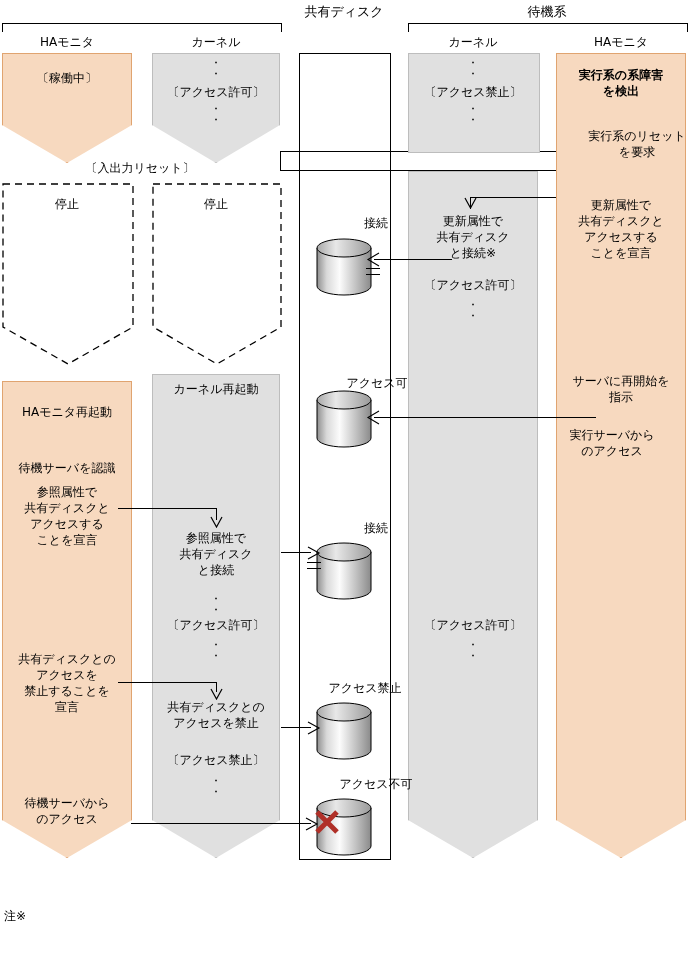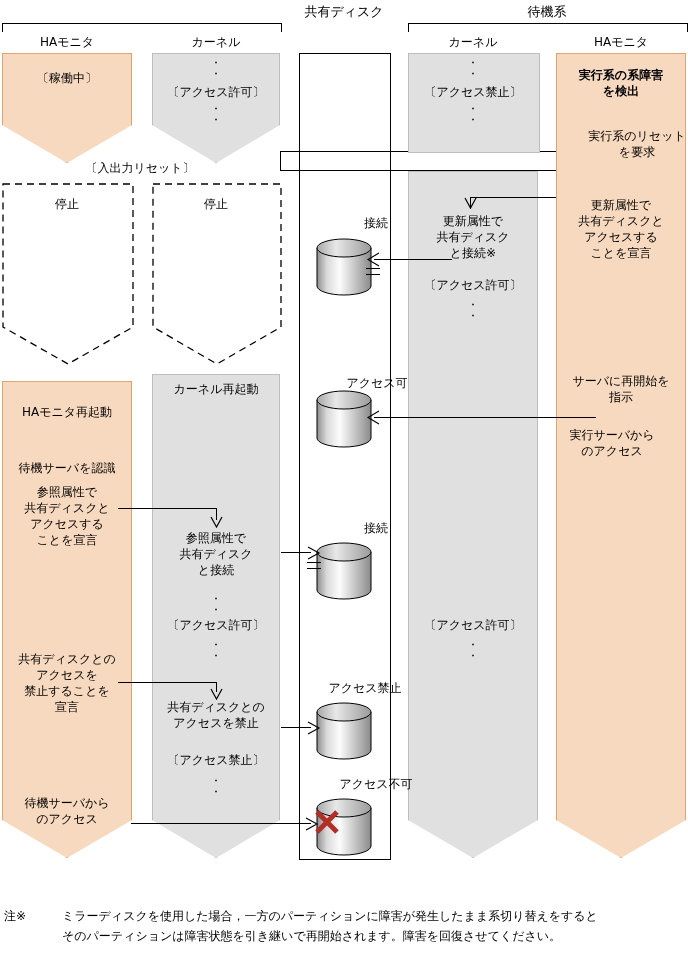--- a/index.html
+++ b/index.html
@@ -318,16 +318,14 @@
     <path d="M1 1 L6.5 11 L12 1" fill="none" stroke="#000" stroke-width="1.2"></path>
   </svg>
 
   <div class="hline" style="left:118px;top:682px;width:98px;"></div>
   <div class="vline" style="left:216px;top:682px;height:10px;"></div>
   <svg class="abs" style="left:210px;top:688px;width:13px;height:12px;" viewBox="0 0 13 12">
     <path d="M1 1 L6.5 11 L12 1" fill="none" stroke="#000" stroke-width="1.2"></path>
   </svg>
 
   <div class="fn-mark" style="left:4px;top:906px;">注※</div>
-  <div class="footnote" style="left:62px;top:906px;width:620px;">ミラーディスクを使用した場合，一方のパーティションに障害が発生したまま系切り替えをすると
-そのパーティションは障害状態を引き継いで再開始されます。障害を回復させてください。</div>
 
 </div>
 
 </body></html>

